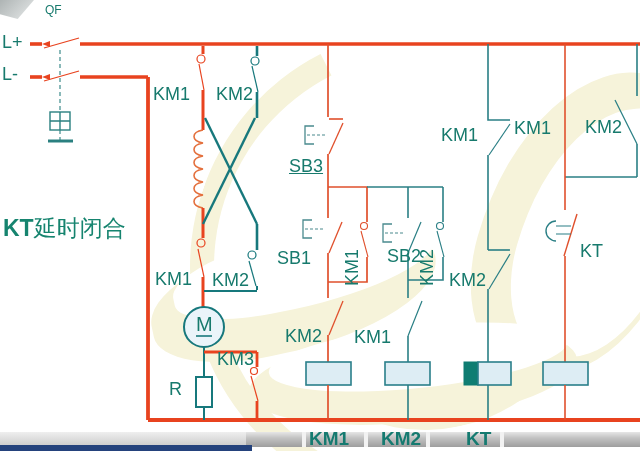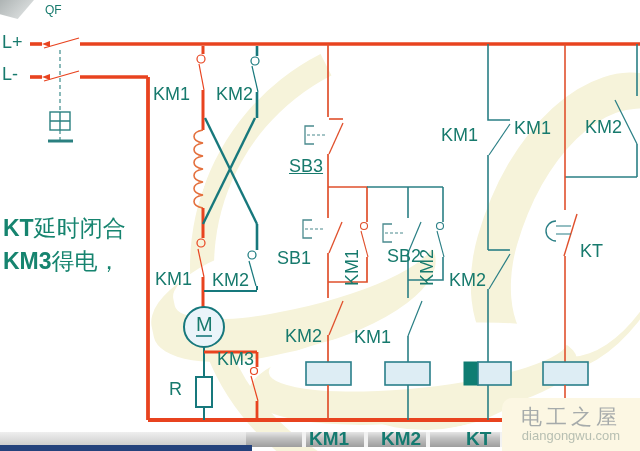--- a/index.html
+++ b/index.html
@@ -246,25 +246,20 @@
   <span class="lbl" style="left:285px;top:327px;">KM2</span>
   <span class="lbl" style="left:354px;top:328px;">KM1</span>
   <span class="lbl" style="left:441px;top:126px;">KM1</span>
   <span class="lbl" style="left:514px;top:119px;">KM1</span>
   <span class="lbl" style="left:585px;top:118px;">KM2</span>
   <span class="lbl" style="left:449px;top:271px;">KM2</span>
   <span class="lbl" style="left:580px;top:242px;">KT</span>
 
   <div class="annot">
     <div><b>KT</b><span>延时闭合</span></div>
-    <div><b>KM3</b><span>得电，</span></div>
   </div>
 
   <span class="bar-lbl" style="left:309px;top:429px;">KM1</span>
   <span class="bar-lbl" style="left:381px;top:429px;">KM2</span>
   <span class="bar-lbl" style="left:466px;top:429px;">KT</span>
 
-  <div class="wm">
-    <div class="wm-name">电工之屋</div>
-    <div class="wm-site">diangongwu.com</div>
-  </div>
 
 </div>
 
 </body></html>

